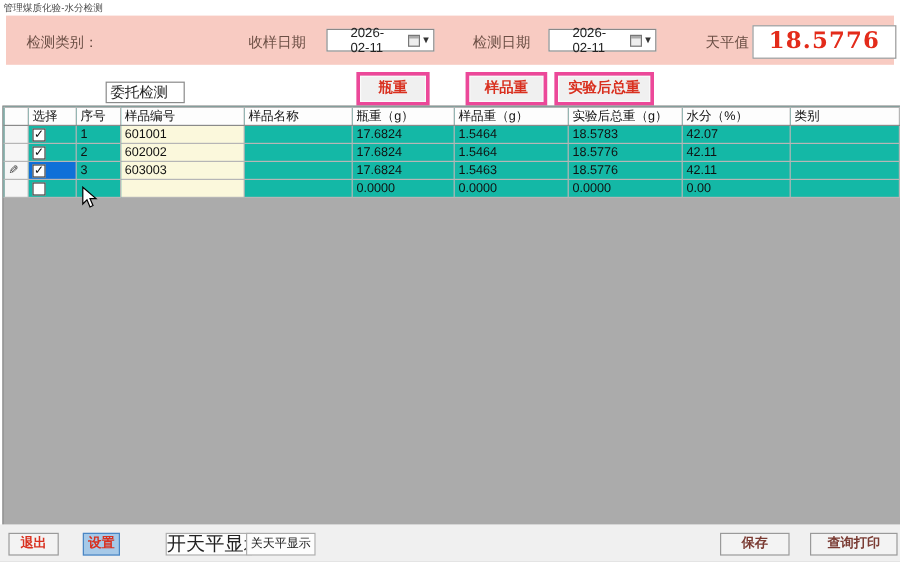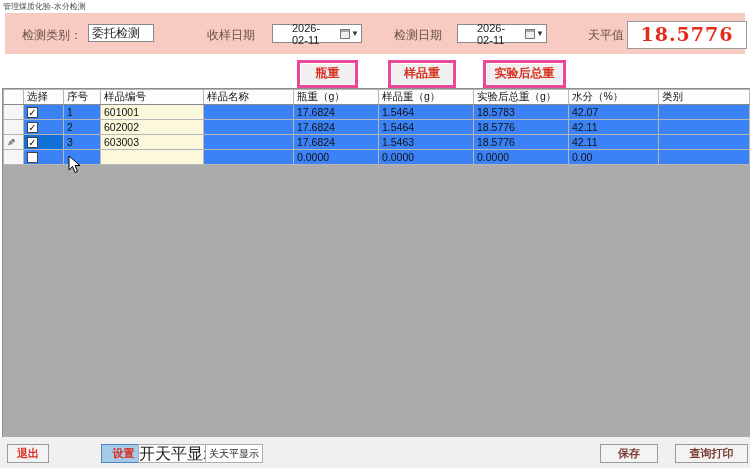--- a/index.html
+++ b/index.html
@@ -17,21 +17,21 @@
     position:absolute; left:5px; top:13px; width:740px; height:41px;
     background:#f8cbc2;
     text-decoration:underline;
   }
   .band-label {
     position:absolute; font-size:12px; color:#6b4f45; white-space:nowrap;
   }
   .input-box {
     position:absolute; background:#fff; border:1px solid #8a8a8a;
     font-size:12px; color:#222; line-height:16px; padding:0 3px;
-    white-space:nowrap; overflow:hidden;
+    white-space:nowrap; overflow:hidden;margin-top:44px;
   }
   .datebox {
     position:absolute; background:#fff; border:1px solid #8a8a8a;
     height:17px; display:flex; align-items:center; font-size:11px; color:#222;
   }
   .datebox .dtext { padding:0 19px; flex:1; }
   .cal-icon {
     width:8px; height:8px; border:1px solid #777; background:#eee;
     box-shadow: inset 0 2px 0 #aaa; margin-right:1px;
   }
@@ -49,21 +49,21 @@
     color:#d9301f; font-weight:bold; font-size:12px;
     text-align:center; cursor:default;
   }
   
   .grid-wrap {
     position:absolute; left:2px; top:88px; width:747px; height:349px;
     background:#ababab; border:1px solid #8d8d8d;
   }
   table.grid {
     border-collapse:collapse; table-layout:fixed; width:746px;
-    background:#3b82f6; border:1px solid #666;
+    background:#14b8a6; border:1px solid #666;
   }
   table.grid th, table.grid td {
     border:1px solid #b6b6b6; font-size:10.5px; font-weight:normal;
     padding:0 3px; height:14px; overflow:hidden; white-space:nowrap;
     text-align:left; color:#111;
   }
   table.grid thead th { background:#fdfdfd; border-bottom:1px solid #8a8a8a; }
   td.selcol, th.selcol { background:#f6f6f6; padding:0; text-align:center; }
   td.cbcell { text-align:center; padding:0; }
   td.cbcell.current { background:#0f70d8; }
@@ -114,21 +114,21 @@
     <span class="drop-arrow">▼</span>
   </div>
 
   <span class="band-label" style="left:583px; top:14px;">天平值</span>
   <div class="balance-box" style="left:622px; top:8px; width:118px; height:26px;">18.5776</div>
 </div>
 
 <div>
   <div class="wbtn" style="left:297px; top:60px; width:55px; height:22px; line-height:20px;">瓶重</div>
   <div class="wbtn" style="left:388px; top:60px; width:62px; height:22px; line-height:20px;">样品重</div>
-  <div class="wbtn" style="left:483px; top:60px; width:77px; height:22px; line-height:20px;text-align:center;">实验后总重</div>
+  <div class="wbtn" style="left:462px; top:60px; width:77px; height:22px; line-height:20px;text-align:center;">实验后总重</div>
 </div>
 
 <div class="grid-wrap">
   <table class="grid">
     <colgroup id="grid-cols">
         <col style="width: 20px;">
         <col style="width: 40px;">
         <col style="width: 37px;">
         <col style="width: 103px;">
         <col style="width: 90px;">
@@ -204,18 +204,18 @@
       </tbody>
   </table>
 </div>
 
 <svg class="cursor" width="14" height="20" viewBox="0 0 14 20">
   <polygon points="1,1 1,15 4.5,11.5 7,17.5 9.5,16.3 7,10.5 12,10.5" fill="#ffffff" stroke="#000000" stroke-width="1"></polygon>
 </svg>
 
 <div class="footer">
   <div class="btn red" style="left:7px;   width:42px;">退出</div>
-  <div class="btn red settings" style="left:101px; width:45px;">设置</div>
+  <div class="btn red settings" style="left:69px; width:31px;">设置</div>
   <div class="btn plain" style="left:138px; width:72px; font-size:16px;">开天平显示</div>
   <div class="btn plain" style="left:205px; width:58px; font-size:10px;">关天平显示</div>
   <div class="btn darkred" style="left:600px; width:58px;">保存</div>
   <div class="btn darkred" style="left:675px; width:73px;">查询打印</div>
 </div>
 
 </body></html>

